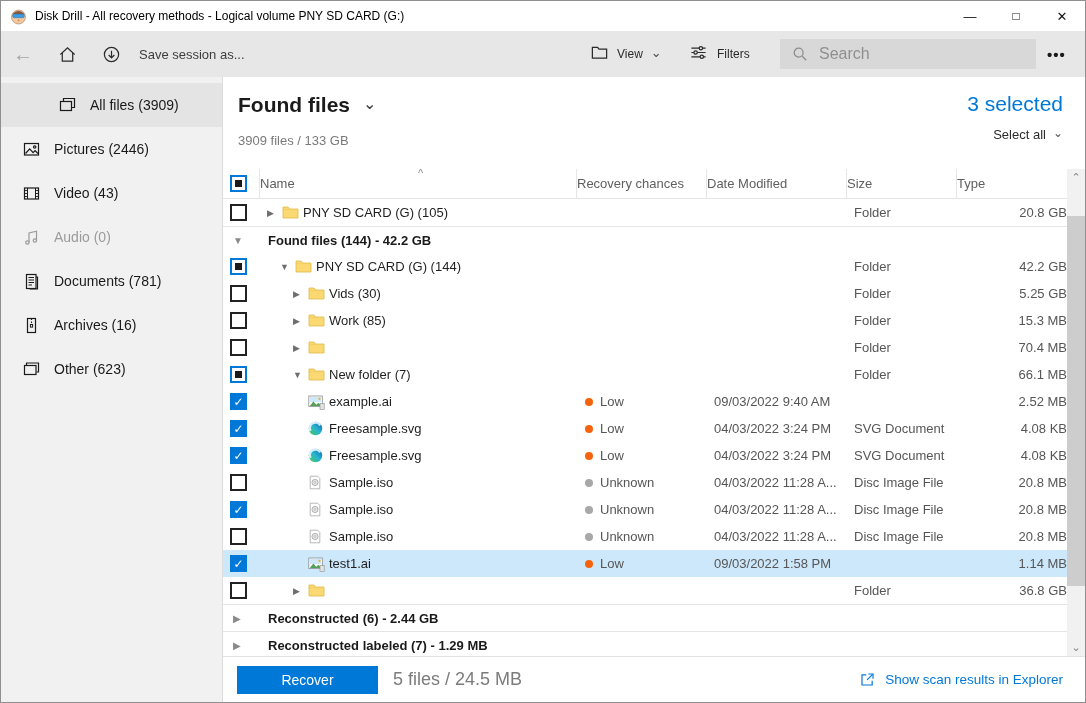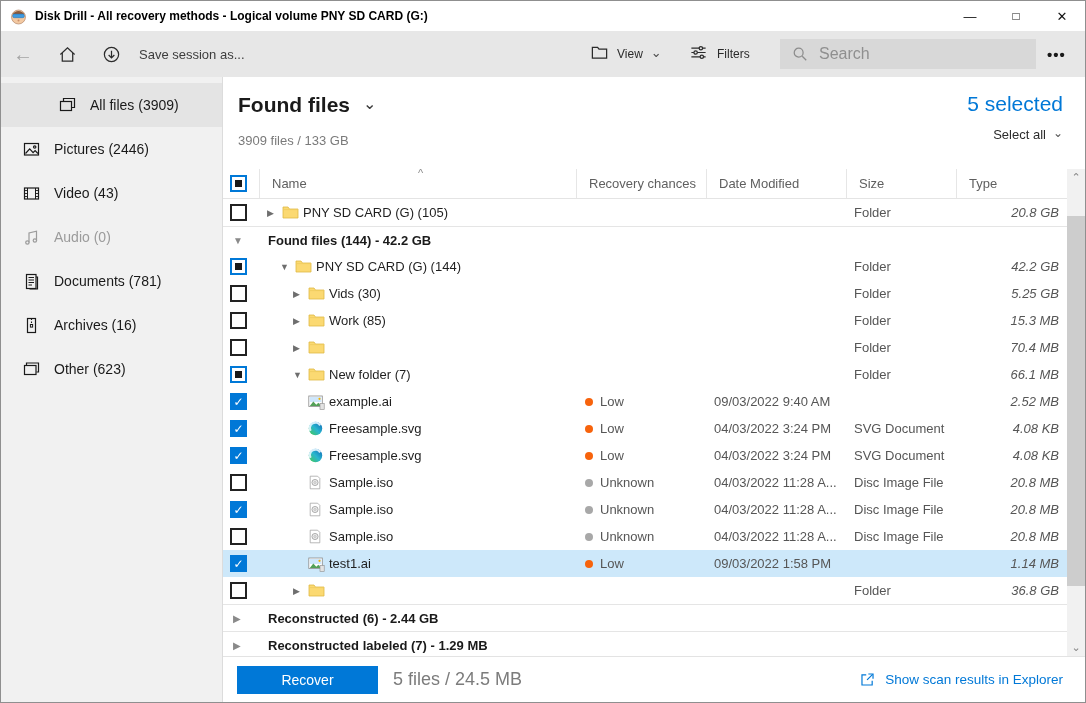--- a/index.html
+++ b/index.html
@@ -2,21 +2,21 @@
 <html style="--accent: #0078d7; --hl: #cde8fa;"><head>
 <meta charset="utf-8">
 <style>
   html,body{margin:0;padding:0;background:#fff;}
   .window{position:relative;width:1086px;height:703px;box-sizing:border-box;border:1px solid #8f8f8f;
     font-family:"Liberation Sans","DejaVu Sans",sans-serif;overflow:hidden;background:#fff;}
 
   
   .titlebar{position:absolute;top:0;left:0;right:0;height:30px;background:#fff;display:flex;align-items:center;}
   .app-icon{width:17px;height:17px;margin-left:9px;flex:0 0 auto;}
-  .title-text{font-size:12px;color:#000;margin-left:8px;white-space:nowrap;font-weight:bold;}
+  .title-text{font-size:12px;color:#000;margin-left:8px;white-space:nowrap;}
   .win-controls{margin-left:auto;display:flex;height:100%;}
   .win-btn{width:46px;height:100%;display:flex;align-items:center;justify-content:center;
     font-size:13px;color:#111;cursor:default;}
   .win-btn.max{font-size:12px;}
 
   
   .toolbar{position:absolute;top:30px;left:0;right:0;height:46px;background:#e7e7e7;border-bottom:1px solid #dcdcdc;}
   .tb{position:absolute;top:0;height:46px;display:flex;align-items:center;}
   .tb-back{left:12px;font-size:20px;color:#a3a3a3;}
   .tb-home{left:57px;}
@@ -53,21 +53,21 @@
   .fh-sub{position:absolute;left:15px;top:56px;font-size:13px;color:#7a7a7a;}
   .sel-count{position:absolute;right:22px;top:15px;font-size:21px;color:var(--accent,#0078d7);}
   .sel-all{position:absolute;right:22px;top:50px;font-size:13px;color:#2b2b2b;display:flex;align-items:center;gap:7px;}
   .sel-all .tb-chev{font-size:12px;color:#555;}
 
   
   .grid{position:absolute;top:92px;left:0;right:0;bottom:45px;overflow:hidden;}
   .grid-cols{display:grid;grid-template-columns:36px 1fr 130px 140px 110px 111px;padding-right:18px;}
   .grid-head{height:30px;border-bottom:1px solid #e4e4e4;box-sizing:border-box;}
   .grid-head .hcell{display:flex;align-items:center;font-size:13px;color:#5f5f5f;
-    border-left:1px solid #e6e6e6;padding-left:12px;position:relative;box-sizing:border-box;}
+    border-left:1px solid #e6e6e6;padding-left:0;position:relative;box-sizing:border-box;}
   .grid-head .hcell:first-child{border-left:none;padding-left:7px;}
   .sort-caret{position:absolute;top:-2px;left:50%;font-size:11px;color:#8a8a8a;}
 
   .row{height:27px;align-items:center;box-sizing:border-box;}
   .row.group{border-top:1px solid #e5e5e5;}
   .row.highlighted{background:var(--hl,#cde8fa);}
   .cell{display:flex;align-items:center;overflow:hidden;white-space:nowrap;}
   .c-check{padding-left:7px;}
   .group-exp{font-size:10px;color:#8a8a8a;padding-left:3px;}
   .checkbox{width:17px;height:17px;box-sizing:border-box;border:2px solid #222;background:#fff;
@@ -78,21 +78,21 @@
   .checkbox.indeterminate::after{content:"";width:7px;height:7px;background:#1a1a1a;position:absolute;}
   .c-name{padding-left:8px;font-size:13px;color:#1f1f1f;}
   .indent{flex:0 0 auto;height:1px;}
   .expander{flex:0 0 15px;font-size:9px;color:#6e6e6e;text-align:left;}
   .ficon{flex:0 0 20px;height:16px;}
   .fname{margin-left:1px;}
   .row.group .fname{font-weight:600;color:#1a1a1a;}
   .c-chance{padding-left:9px;font-size:13px;color:#565656;}
   .dot{width:8px;height:8px;border-radius:50%;margin-right:7px;flex:0 0 auto;}
   .c-date,.c-type{padding-left:8px;font-size:13px;color:#565656;}
-  .c-size{justify-content:flex-end;padding-right:8px;font-size:13px;color:#565656;font-style:italic;}
+  .c-size{justify-content:flex-end;font-size:13px;color:#565656;}
 
   
   .vscroll{position:absolute;right:0;top:92px;bottom:45px;width:18px;background:#f1f1f1;}
   .vs-up,.vs-down{position:absolute;left:0;width:18px;height:16px;display:flex;align-items:center;
     justify-content:center;font-size:11px;color:#868686;}
   .vs-up{top:0;}
   .vs-down{bottom:2px;}
   .vs-thumb{position:absolute;left:0;top:47px;width:18px;height:370px;background:#cdcdcd;}
 
   
@@ -235,21 +235,21 @@
   </div>
 
   <div class="main">
 
     <div class="main-header">
       <div class="fh-title-wrap">
         <span class="fh-title">Found files</span>
         <span class="fh-chev">⌄</span>
       </div>
       <div class="fh-sub">3909 files / 133 GB</div>
-      <div class="sel-count">5 selected</div>
+      <div class="sel-count">3 selected</div>
       <div class="sel-all">
         <span>Select all</span>
         <span class="tb-chev">⌄</span>
       </div>
     </div>
 
     <div class="grid">
       <div class="grid-cols grid-head">
         <div class="hcell">
           <span class="checkbox indeterminate"></span>

